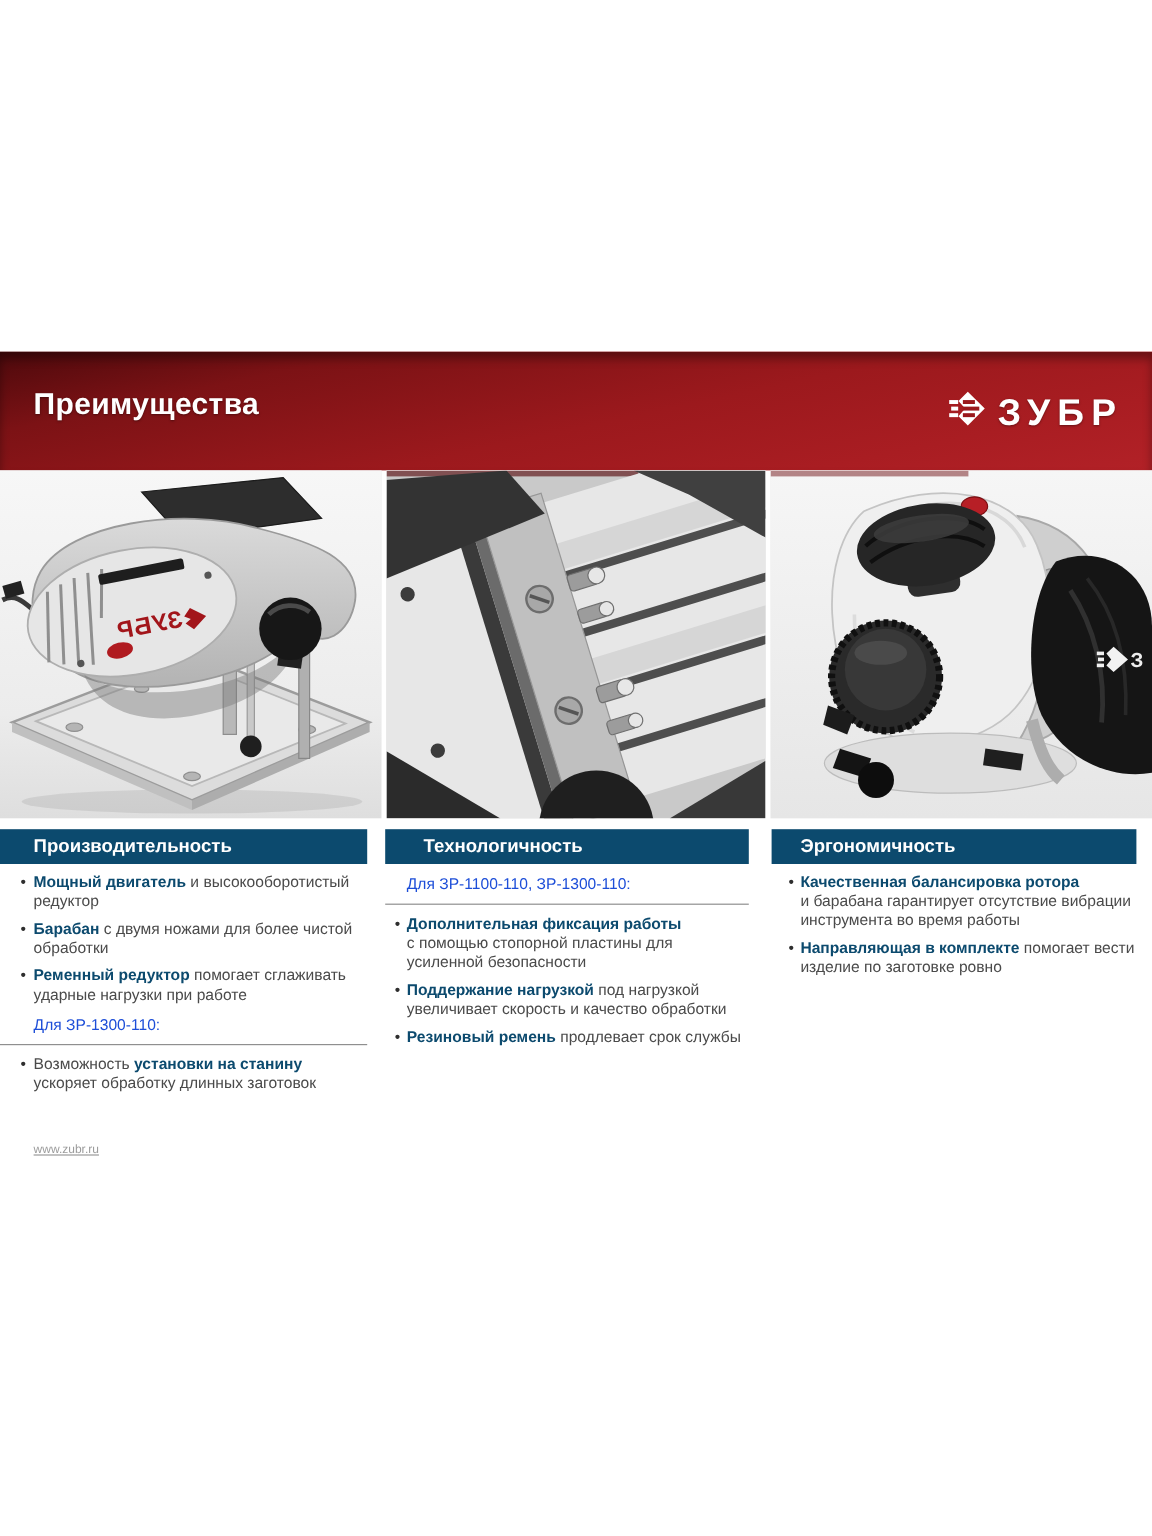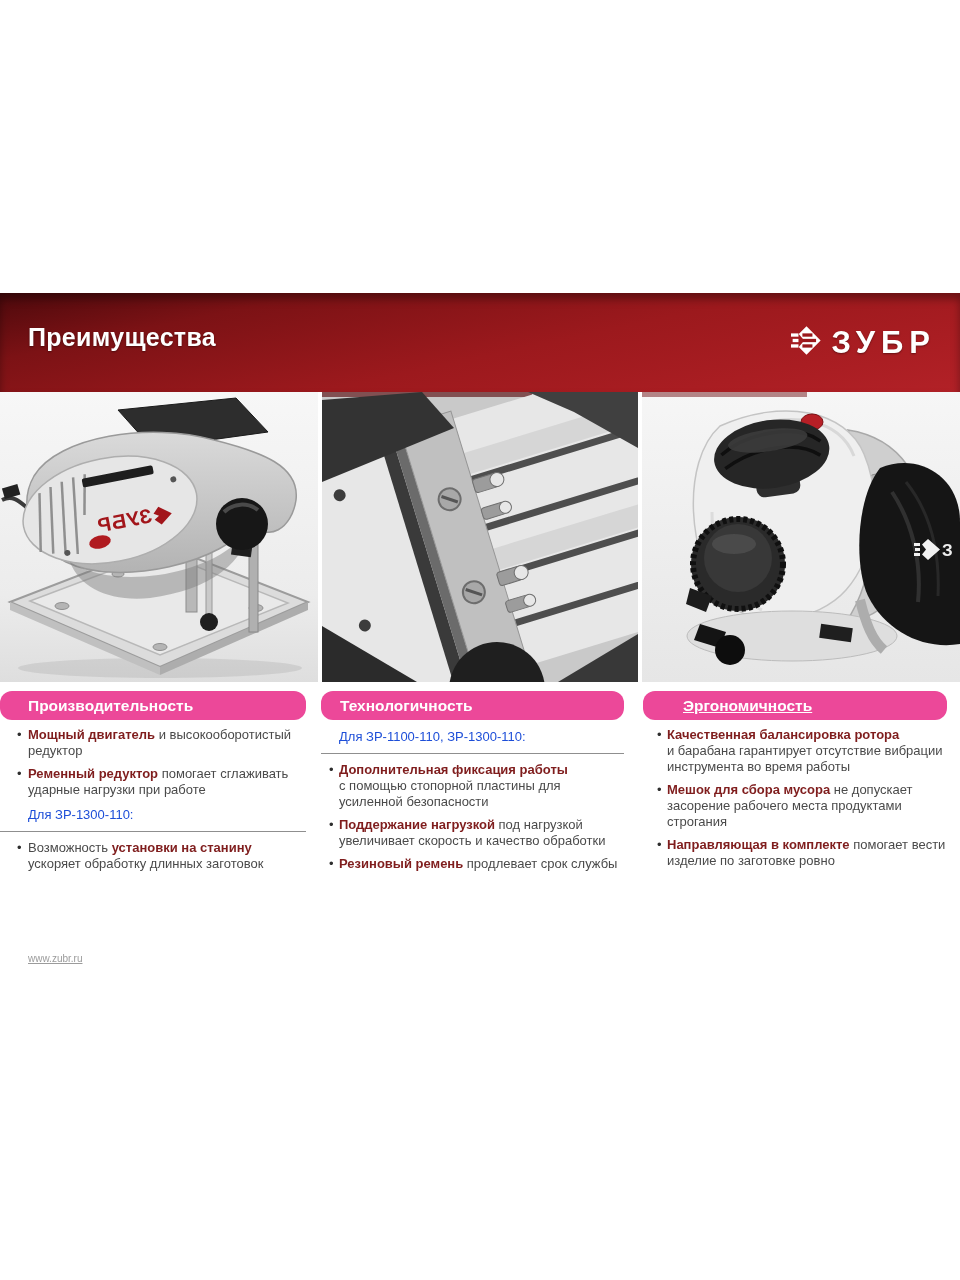--- a/index.html
+++ b/index.html
@@ -28,32 +28,32 @@
   .photo1 { left:0;   width:318px; }
   .photo2 { left:322px; width:316px; }
   .photo3 { left:642px; width:318px; }
   .photo svg { display:block; }
   
   .col { position:absolute; top:691px; }
   .col1 { left:0;    width:306px; }
   .col2 { left:321px; width:303px; }
   .col3 { left:643px; width:304px; }
   .col-header {
-    height:29px; background:#ec4899; color:#ffffff;
-    font-size:15.5px; font-weight:bold; line-height:29px;border-radius:12px;
+    height:29px; background:#0c4a6e; color:#ffffff;
+    font-size:15.5px; font-weight:bold; line-height:29px;
   }
   .col1 .col-header { padding-left:28px; }
-  .col2 .col-header { padding-left:19px; }
-  .col3 .col-header { padding-left:40px;text-decoration:underline; }
+  .col2 .col-header { padding-left:32px; }
+  .col3 .col-header { padding-left:24px; }
   ul.bullets { margin:7px 0 0 0; padding:0; list-style:none; }
   ul.bullets li {
     position:relative; font-size:13px; line-height:16px; color:#4a4a4a;
     margin:0 0 7px 0; white-space:pre-line;
   }
-  ul.bullets li b { color:#7f1d1d; }
+  ul.bullets li b { color:#0c4a6e; }
   .col1 li { padding-left:28px; } .col1 li::before { left:17px; }
   .col2 li { padding-left:18px; } .col2 li::before { left:8px; }
   .col3 li { padding-left:24px; } .col3 li::before { left:14px; }
   ul.bullets li::before {
     content:"\2022"; position:absolute; top:0; color:#2e2e2e; font-size:13px;
   }
   .note { font-size:13px; line-height:16px; color:#1d4ed8; margin:9px 0 8px 0; }
   .col1 .note { padding-left:28px; }
   .col2 .note { padding-left:18px; }
   .divider { border:none; border-top:1.5px solid #8f8f8f; margin:0 0 8px 0; }
@@ -257,20 +257,21 @@
         <circle cx="88" cy="258" r="15" fill="#0d0d0d"></circle>
         <path d="M218,208 C224,232 230,248 242,258" stroke="#adadad" stroke-width="10" fill="none"></path>
       </g>
     </svg>
   </div>
 
   <div class="col col1">
     <div class="col-header">Производительность</div>
     <ul class="bullets">
       <li><span></span><b>Мощный двигатель</b><span> и высокооборотистый редуктор</span></li>
+      <li><span></span><b>Барабан</b><span> с двумя ножами для более чистой обработки</span></li>
       <li><span></span><b>Ременный редуктор</b><span> помогает сглаживать ударные нагрузки при работе</span></li>
     </ul>
     <div class="note">Для ЗР-1300-110:</div>
     <hr class="divider">
     <ul class="bullets">
       <li><span>Возможность </span><b>установки на станину</b><span>
 ускоряет обработку длинных заготовок</span></li>
     </ul>
   </div>
 
@@ -284,20 +285,19 @@
       <li><span></span><b>Поддержание нагрузкой</b><span> под нагрузкой увеличивает скорость и качество обработки</span></li>
       <li><span></span><b>Резиновый ремень</b><span> продлевает срок службы</span></li>
     </ul>
   </div>
 
   <div class="col col3">
     <div class="col-header">Эргономичность</div>
     <ul class="bullets">
       <li><span></span><b>Качественная балансировка ротора</b><span>
 и барабана гарантирует отсутствие вибрации инструмента во время работы</span></li>
-      <li><span></span><b>Мешок для сбора мусора</b><span> не допускает засорение рабочего места продуктами строгания</span></li>
       <li><span></span><b>Направляющая в комплекте</b><span> помогает вести изделие по заготовке ровно</span></li>
     </ul>
   </div>
 
   <div class="site">www.zubr.ru</div>
 
 </div>
 
 </body></html>

